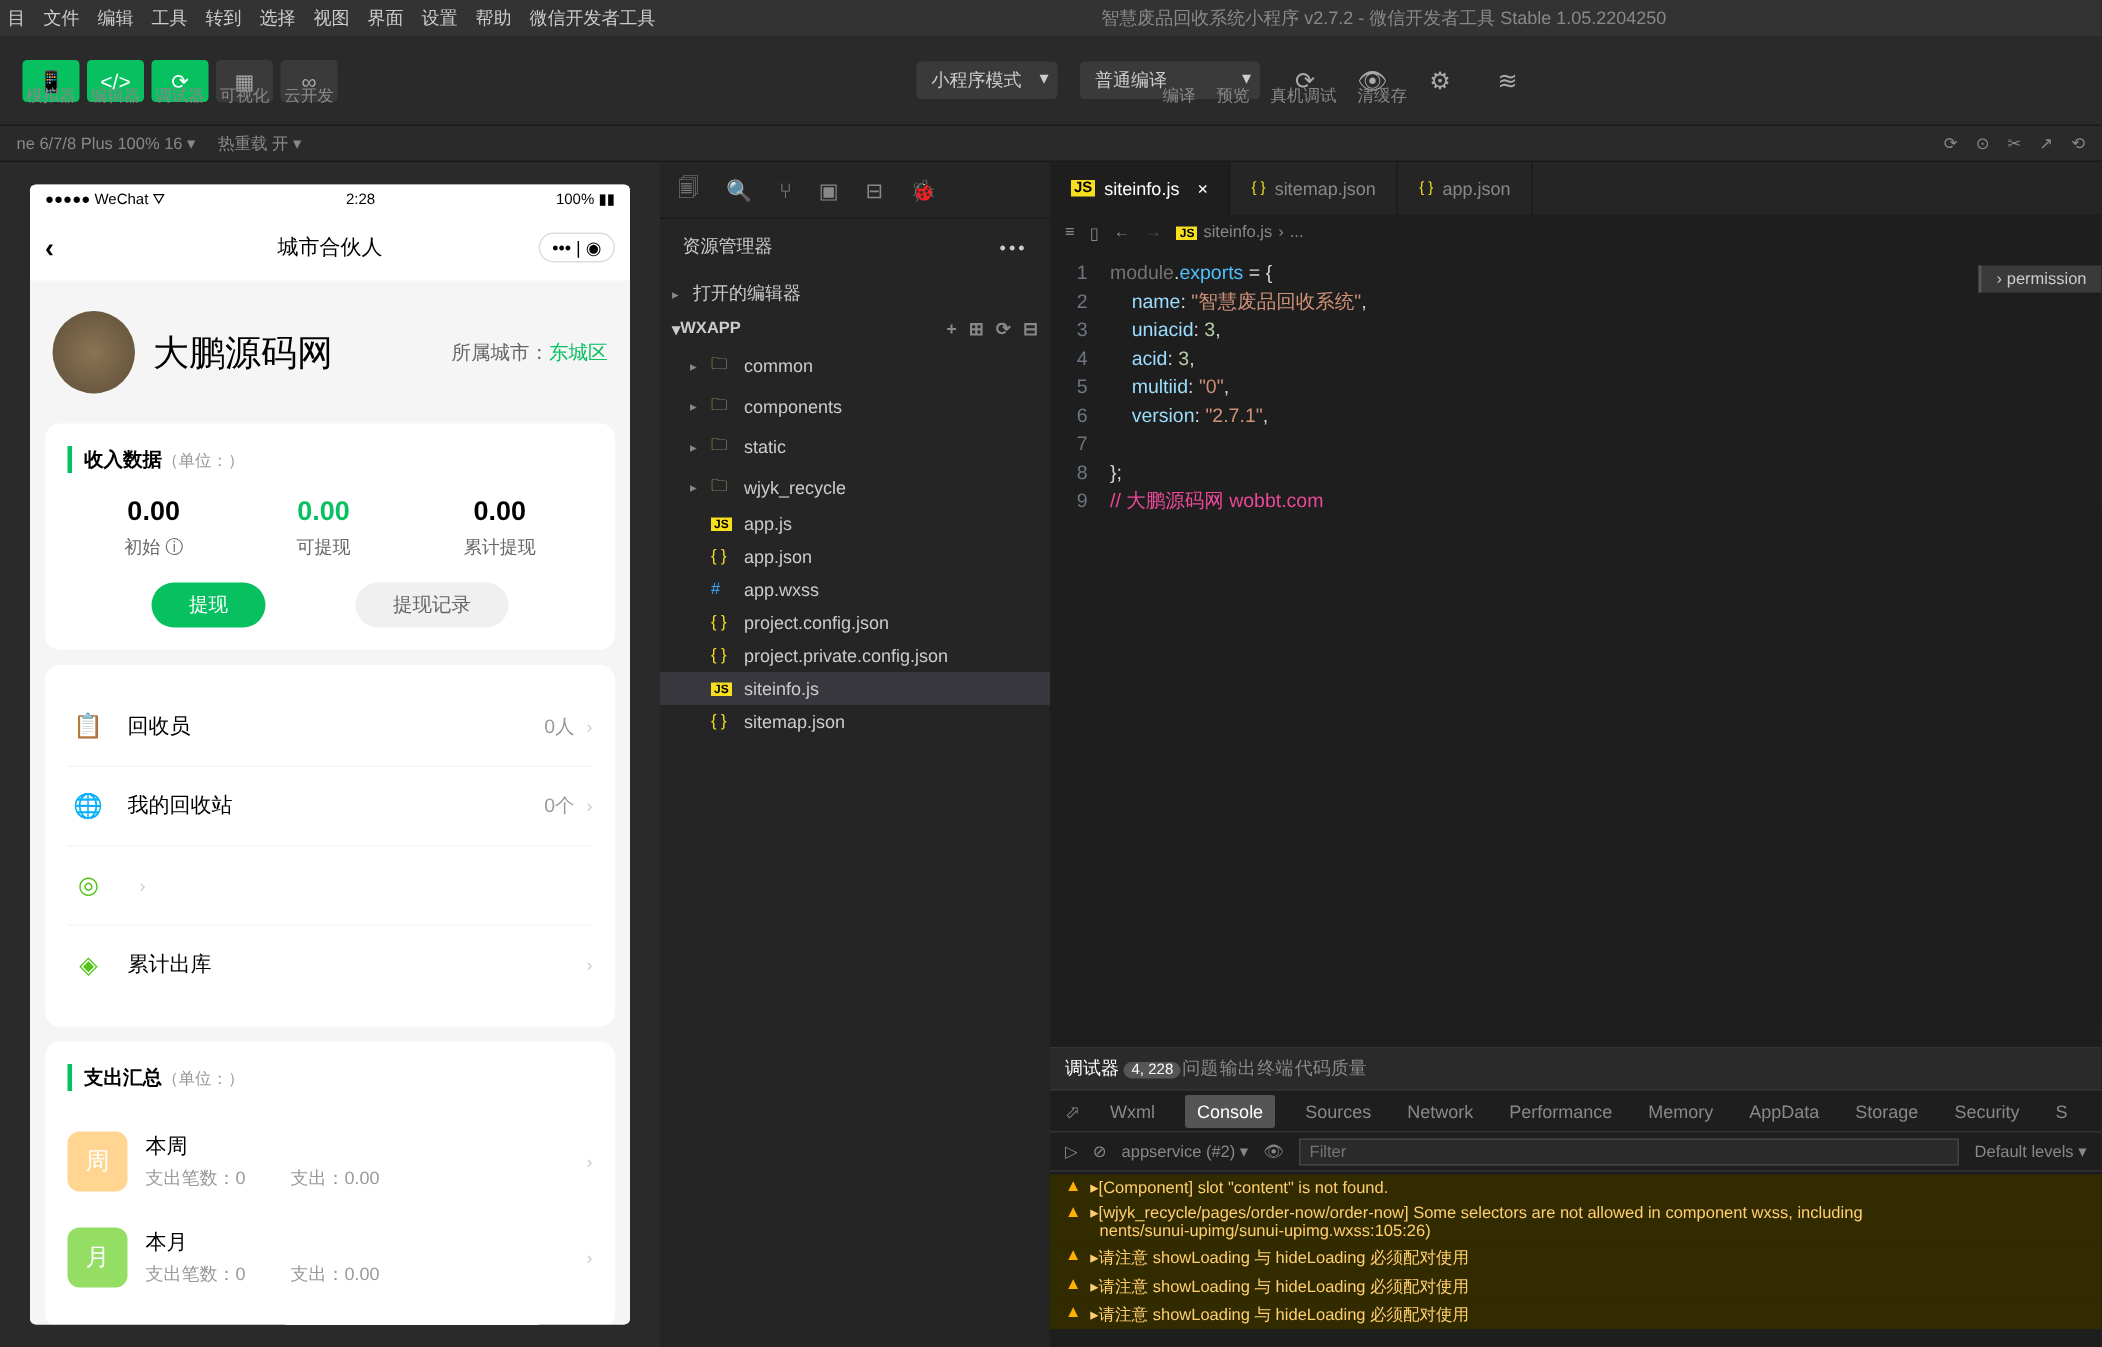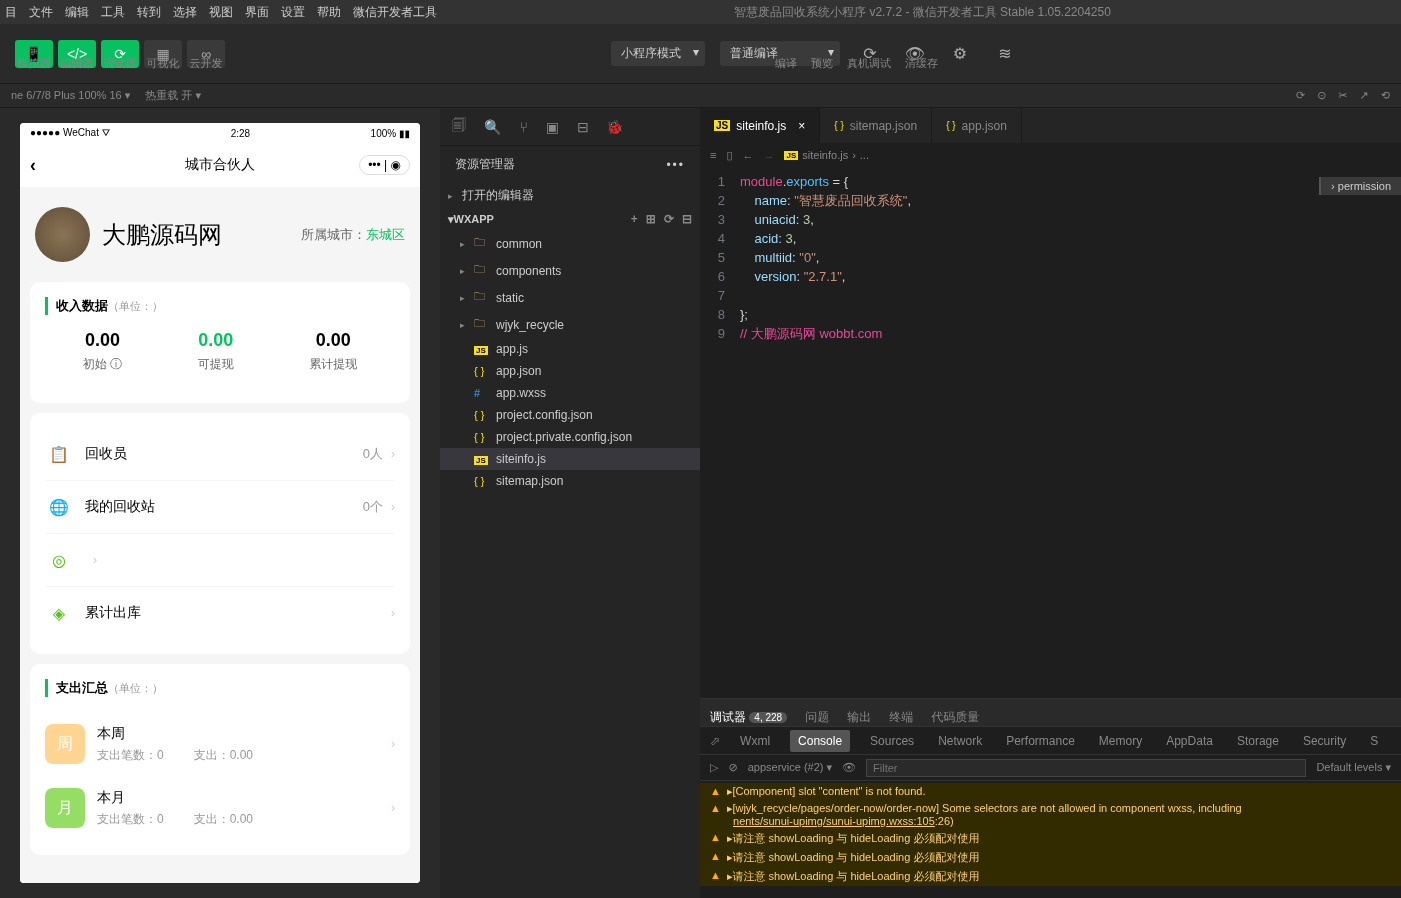--- a/index.html
+++ b/index.html
@@ -74,39 +74,39 @@
 .tabs{height:35px;display:flex;background:#252525}
 .tab{padding:8px 14px;display:flex;align-items:center;gap:6px;font-size:12px;color:#888;border-right:1px solid #1a1a1a}
 .tab.active{background:#1e1e1e;color:#fff}
 .tab .close{margin-left:6px}
 .tab .ico{font-size:10px}
 .breadcrumb{height:24px;display:flex;align-items:center;padding:0 10px;font-size:11px;color:#888;gap:10px}
 .breadcrumb .bc-item{display:flex;align-items:center;gap:4px}
 .code{flex:1;padding:5px 0;font-family:Consolas,monospace;font-size:13px;position:relative}
 .code-line{display:flex;min-height:19px;line-height:19px}
 .line-no{width:40px;text-align:right;padding-right:15px;color:#6e7681}
-.code-content{white-space:pre}.var{color:#ec4899}.prop{color:#9cdcfe}.str{color:#ce9178}.num{color:#b5cea8}.punc{color:#d4d4d4}.com{color:#ec4899}.obj{color:#4fc1ff}
+.code-content{white-space:pre}.var{color:#737373}.prop{color:#9cdcfe}.str{color:#ce9178}.num{color:#b5cea8}.punc{color:#d4d4d4}.com{color:#ec4899}.obj{color:#4fc1ff}
 .link{color:#ce9178;text-decoration:underline}
 .permission-btn{position:absolute;right:0;top:10px;background:#3a3a3a;padding:3px 10px;font-size:11px;color:#ccc;border-left:2px solid #555}
 .debug-panel{height:200px;background:#1e1e1e;display:flex;flex-direction:column;border-top:1px solid #333}
-.debug-tabs{height:28px;display:flex;align-items:flex-end;padding:0 10px;font-size:12px;color:#888;gap:18px;border-bottom:1px solid #333;background:#2a2a2a}
+.debug-tabs{height:28px;display:flex;align-items:center;padding:0 10px;font-size:12px;color:#888;gap:1px;border-bottom:1px solid #333;background:#2a2a2a}
 .debug-tabs .dt{cursor:pointer}
 .debug-tabs .dt.active{color:#fff}
 .debug-tabs .badge{background:#555;padding:0 5px;border-radius:8px;font-size:10px}
 .devtools-tabs{height:28px;display:flex;align-items:center;padding:0 10px;font-size:12px;color:#888;gap:16px;border-bottom:1px solid #333}
 .devtools-tabs .dtt{cursor:pointer;padding:4px 4px}
 .devtools-tabs .dtt.active{background:#555;color:#fff;border-radius:2px;padding:4px 8px}
 .console-toolbar{height:26px;display:flex;align-items:center;padding:0 10px;gap:10px;font-size:11px;color:#888;border-bottom:1px solid #333}
 .console-toolbar select,.console-toolbar input{background:#2a2a2a;border:none;color:#ccc;padding:2px 6px;font-size:11px}
 .console-toolbar input{flex:1;border:1px solid #444}
 .console-log{flex:1;overflow-y:auto;font-family:Consolas,monospace;font-size:11px;padding:2px 0}
 .log-line{display:flex;padding:2px 10px;color:#ccc;align-items:flex-start;gap:6px}
 .log-line.warn{background:#332b00;color:#ffcf6f}
 .warn-ico{color:#ffb000;font-size:11px}
-.log-link{text-decoration:underline}
+.log-link{}
 .folder-ico{color:#dcb67a}
 .js-ico{background:#f7df1e;color:#000;font-size:8px;padding:0 2px;font-weight:bold}
 .json-ico{color:#f7df1e}
 .wxss-ico{color:#42a5f5}
 </style>
 </head>
 <body>
 
 <div class="menubar">
   <span>目</span>
@@ -193,20 +193,24 @@
                 <div class="stat-lbl">初始 ⓘ</div>
               </div>
             <div>
                 <div class="stat-val green">0.00</div>
                 <div class="stat-lbl">可提现</div>
               </div>
             <div>
                 <div class="stat-val">0.00</div>
                 <div class="stat-lbl">累计提现</div>
               </div>
+          </div>
+          <div class="btns">
+            <div class="btn green">提现</div>
+            <div class="btn gray">提现记录</div>
           </div>
         </div>
         <div class="card" id="menu-list">
             <div class="list-item">
               <div class="li-icon" style="color:#ffa940">📋</div>
               <div class="li-text">回收员</div>
               <div class="li-val">0人</div>
               <span class="li-arrow">›</span>
             </div>
             <div class="list-item">

